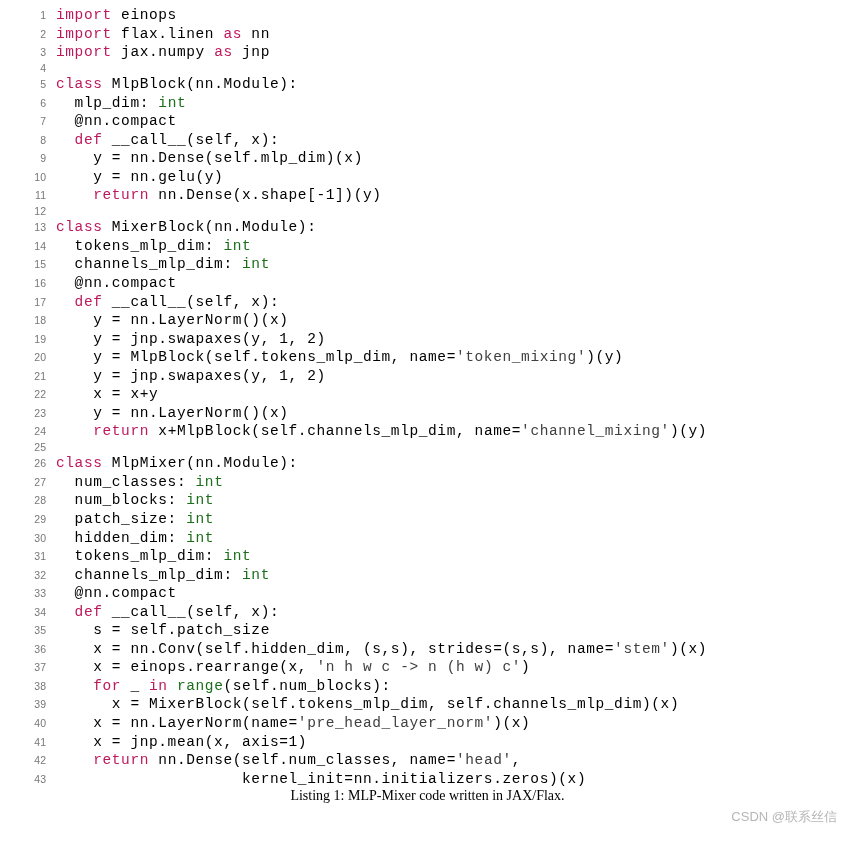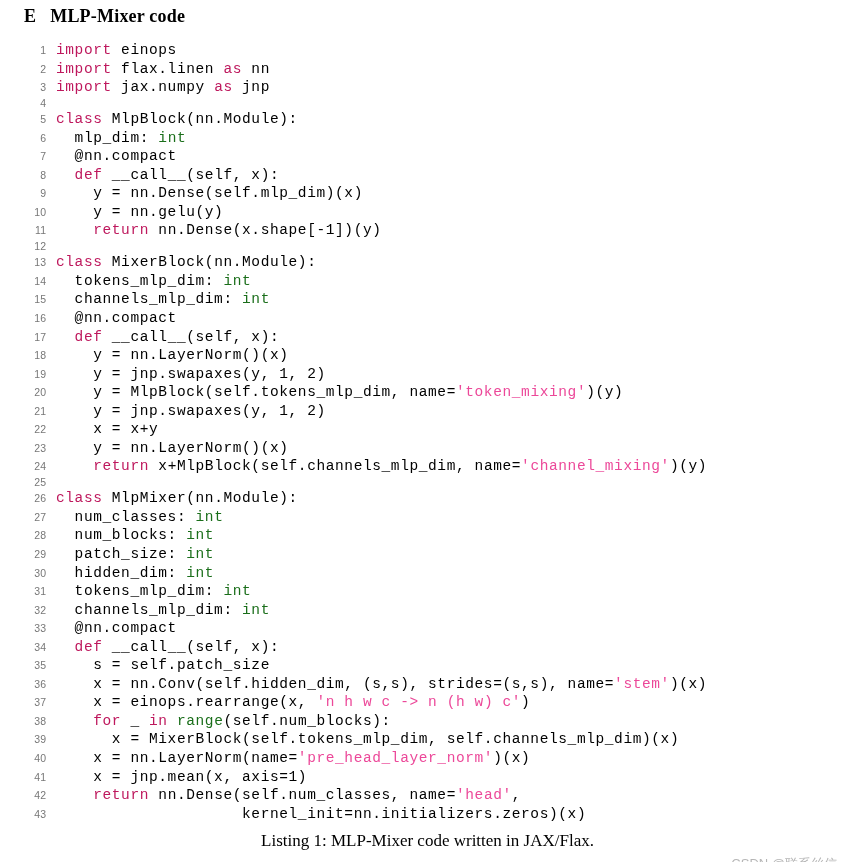--- a/index.html
+++ b/index.html
@@ -37,44 +37,40 @@
     color: #777;
     font-size: 10.5px;
     font-family: Arial, Helvetica, sans-serif;
     margin-right: 10px;
     user-select: none;
     flex-shrink: 0;
   }
   .code { letter-spacing: 0.6px; }
   .kw  { color: #be185d; }          
   .tp  { color: #1a6e1a; }          
-  .str { color: #ec4899; text-align: center; }          
+  .str { color: #404040; text-align: center; }          
   .caption {
     font-family: "Times New Roman", Times, serif;
-    font-size: 17px;
+    font-size: 14px;
     text-align: center;
-    margin-top: 8px;
   }
   .watermark {
     position: absolute;
     right: 18px;
     bottom: 6px;
     color: rgba(120,120,120,0.55);
     font-family: Arial, Helvetica, sans-serif;
     font-size: 13px;
     pointer-events: none;
   }
 </style>
 </head>
 <body>
 
 <div class="page">
 
-  <div class="heading">
-    <span class="sec-letter">E</span><span>MLP-Mixer code</span>
-  </div>
 
   <div class="listing" id="listing"><div class="line"><span class="ln">1</span><span class="code"><span class="kw">import</span> einops</span></div><div class="line"><span class="ln">2</span><span class="code"><span class="kw">import</span> flax.linen <span class="kw">as</span> nn</span></div><div class="line"><span class="ln">3</span><span class="code"><span class="kw">import</span> jax.numpy <span class="kw">as</span> jnp</span></div><div class="line"><span class="ln">4</span><span class="code"></span></div><div class="line"><span class="ln">5</span><span class="code"><span class="kw">class</span> MlpBlock(nn.Module):</span></div><div class="line"><span class="ln">6</span><span class="code">  mlp_dim: <span class="tp">int</span></span></div><div class="line"><span class="ln">7</span><span class="code">  @nn.compact</span></div><div class="line"><span class="ln">8</span><span class="code">  <span class="kw">def</span> __call__(self, x):</span></div><div class="line"><span class="ln">9</span><span class="code">    y = nn.Dense(self.mlp_dim)(x)</span></div><div class="line"><span class="ln">10</span><span class="code">    y = nn.gelu(y)</span></div><div class="line"><span class="ln">11</span><span class="code">    <span class="kw">return</span> nn.Dense(x.shape[-1])(y)</span></div><div class="line"><span class="ln">12</span><span class="code"></span></div><div class="line"><span class="ln">13</span><span class="code"><span class="kw">class</span> MixerBlock(nn.Module):</span></div><div class="line"><span class="ln">14</span><span class="code">  tokens_mlp_dim: <span class="tp">int</span></span></div><div class="line"><span class="ln">15</span><span class="code">  channels_mlp_dim: <span class="tp">int</span></span></div><div class="line"><span class="ln">16</span><span class="code">  @nn.compact</span></div><div class="line"><span class="ln">17</span><span class="code">  <span class="kw">def</span> __call__(self, x):</span></div><div class="line"><span class="ln">18</span><span class="code">    y = nn.LayerNorm()(x)</span></div><div class="line"><span class="ln">19</span><span class="code">    y = jnp.swapaxes(y, 1, 2)</span></div><div class="line"><span class="ln">20</span><span class="code">    y = MlpBlock(self.tokens_mlp_dim, name=<span class="str">'token_mixing'</span>)(y)</span></div><div class="line"><span class="ln">21</span><span class="code">    y = jnp.swapaxes(y, 1, 2)</span></div><div class="line"><span class="ln">22</span><span class="code">    x = x+y</span></div><div class="line"><span class="ln">23</span><span class="code">    y = nn.LayerNorm()(x)</span></div><div class="line"><span class="ln">24</span><span class="code">    <span class="kw">return</span> x+MlpBlock(self.channels_mlp_dim, name=<span class="str">'channel_mixing'</span>)(y)</span></div><div class="line"><span class="ln">25</span><span class="code"></span></div><div class="line"><span class="ln">26</span><span class="code"><span class="kw">class</span> MlpMixer(nn.Module):</span></div><div class="line"><span class="ln">27</span><span class="code">  num_classes: <span class="tp">int</span></span></div><div class="line"><span class="ln">28</span><span class="code">  num_blocks: <span class="tp">int</span></span></div><div class="line"><span class="ln">29</span><span class="code">  patch_size: <span class="tp">int</span></span></div><div class="line"><span class="ln">30</span><span class="code">  hidden_dim: <span class="tp">int</span></span></div><div class="line"><span class="ln">31</span><span class="code">  tokens_mlp_dim: <span class="tp">int</span></span></div><div class="line"><span class="ln">32</span><span class="code">  channels_mlp_dim: <span class="tp">int</span></span></div><div class="line"><span class="ln">33</span><span class="code">  @nn.compact</span></div><div class="line"><span class="ln">34</span><span class="code">  <span class="kw">def</span> __call__(self, x):</span></div><div class="line"><span class="ln">35</span><span class="code">    s = self.patch_size</span></div><div class="line"><span class="ln">36</span><span class="code">    x = nn.Conv(self.hidden_dim, (s,s), strides=(s,s), name=<span class="str">'stem'</span>)(x)</span></div><div class="line"><span class="ln">37</span><span class="code">    x = einops.rearrange(x, <span class="str">'n h w c -&gt; n (h w) c'</span>)</span></div><div class="line"><span class="ln">38</span><span class="code">    <span class="kw">for</span> _ <span class="kw">in</span> <span class="tp">range</span>(self.num_blocks):</span></div><div class="line"><span class="ln">39</span><span class="code">      x = MixerBlock(self.tokens_mlp_dim, self.channels_mlp_dim)(x)</span></div><div class="line"><span class="ln">40</span><span class="code">    x = nn.LayerNorm(name=<span class="str">'pre_head_layer_norm'</span>)(x)</span></div><div class="line"><span class="ln">41</span><span class="code">    x = jnp.mean(x, axis=1)</span></div><div class="line"><span class="ln">42</span><span class="code">    <span class="kw">return</span> nn.Dense(self.num_classes, name=<span class="str">'head'</span>,</span></div><div class="line"><span class="ln">43</span><span class="code">                    kernel_init=nn.initializers.zeros)(x)</span></div></div>
 
   <div class="caption">Listing 1: MLP-Mixer code written in JAX/Flax.</div>
 
   <div class="watermark">CSDN @联系丝信</div>
 </div>
 
 </body></html>

